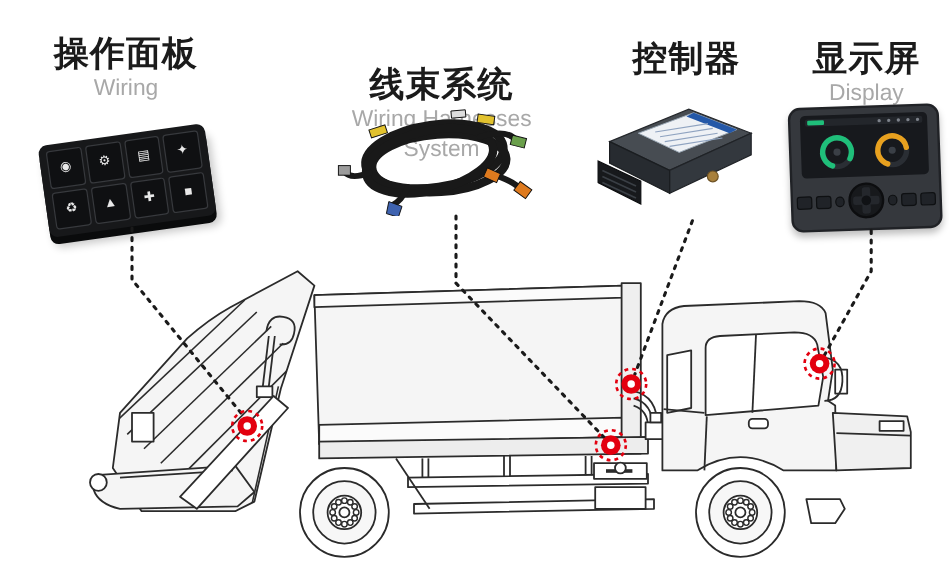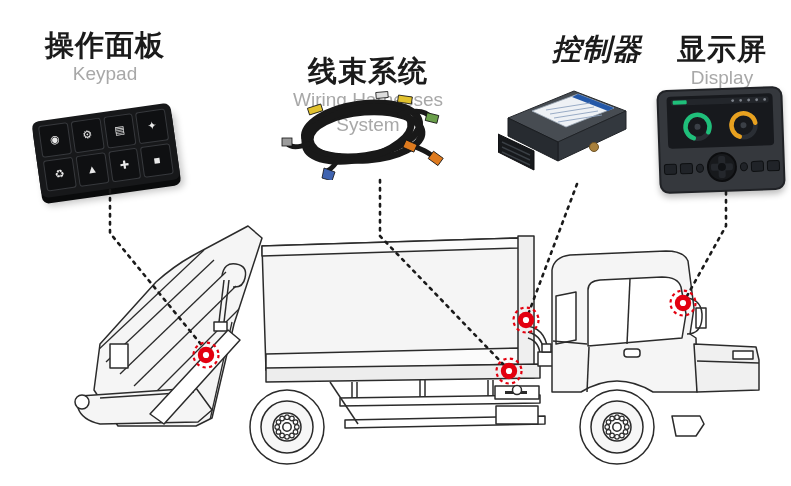--- a/index.html
+++ b/index.html
@@ -149,27 +149,27 @@
           <circle cx="612.1" cy="418.5" r="2.3"></circle>
         <circle cx="617" cy="417.2" r="2.3"></circle>
           <circle cx="621.9" cy="418.5" r="2.3"></circle>
           <circle cx="625.5" cy="422.1" r="2.3"></circle>
       </g>
     </g>
   </svg>
 
   <div class="comp-header" style="left:30px;top:30px;width:150px;">
     <div class="zh">操作面板</div>
-    <div class="en">Keypad</div>
+    <div class="en">Wiring</div>
   </div>
   <div class="comp-header" style="left:262px;top:33px;width:212px;margin-top:23px;">
     <div class="zh">线束系统</div>
     <div class="en">Wiring Harnesses System</div>
   </div>
-  <div class="comp-header" style="left:525px;top:34px;width:144px;font-style:italic;">
+  <div class="comp-header" style="left:500px;top:34px;width:144px;">
     <div class="zh">控制器</div>
   </div>
   <div class="comp-header" style="left:650px;top:34px;width:144px;">
     <div class="zh">显示屏</div>
     <div class="en">Display</div>
   </div>
 
   <div class="keypad" style="z-index:2">
     <div class="keypad-grid">
       <div class="kbtn">

